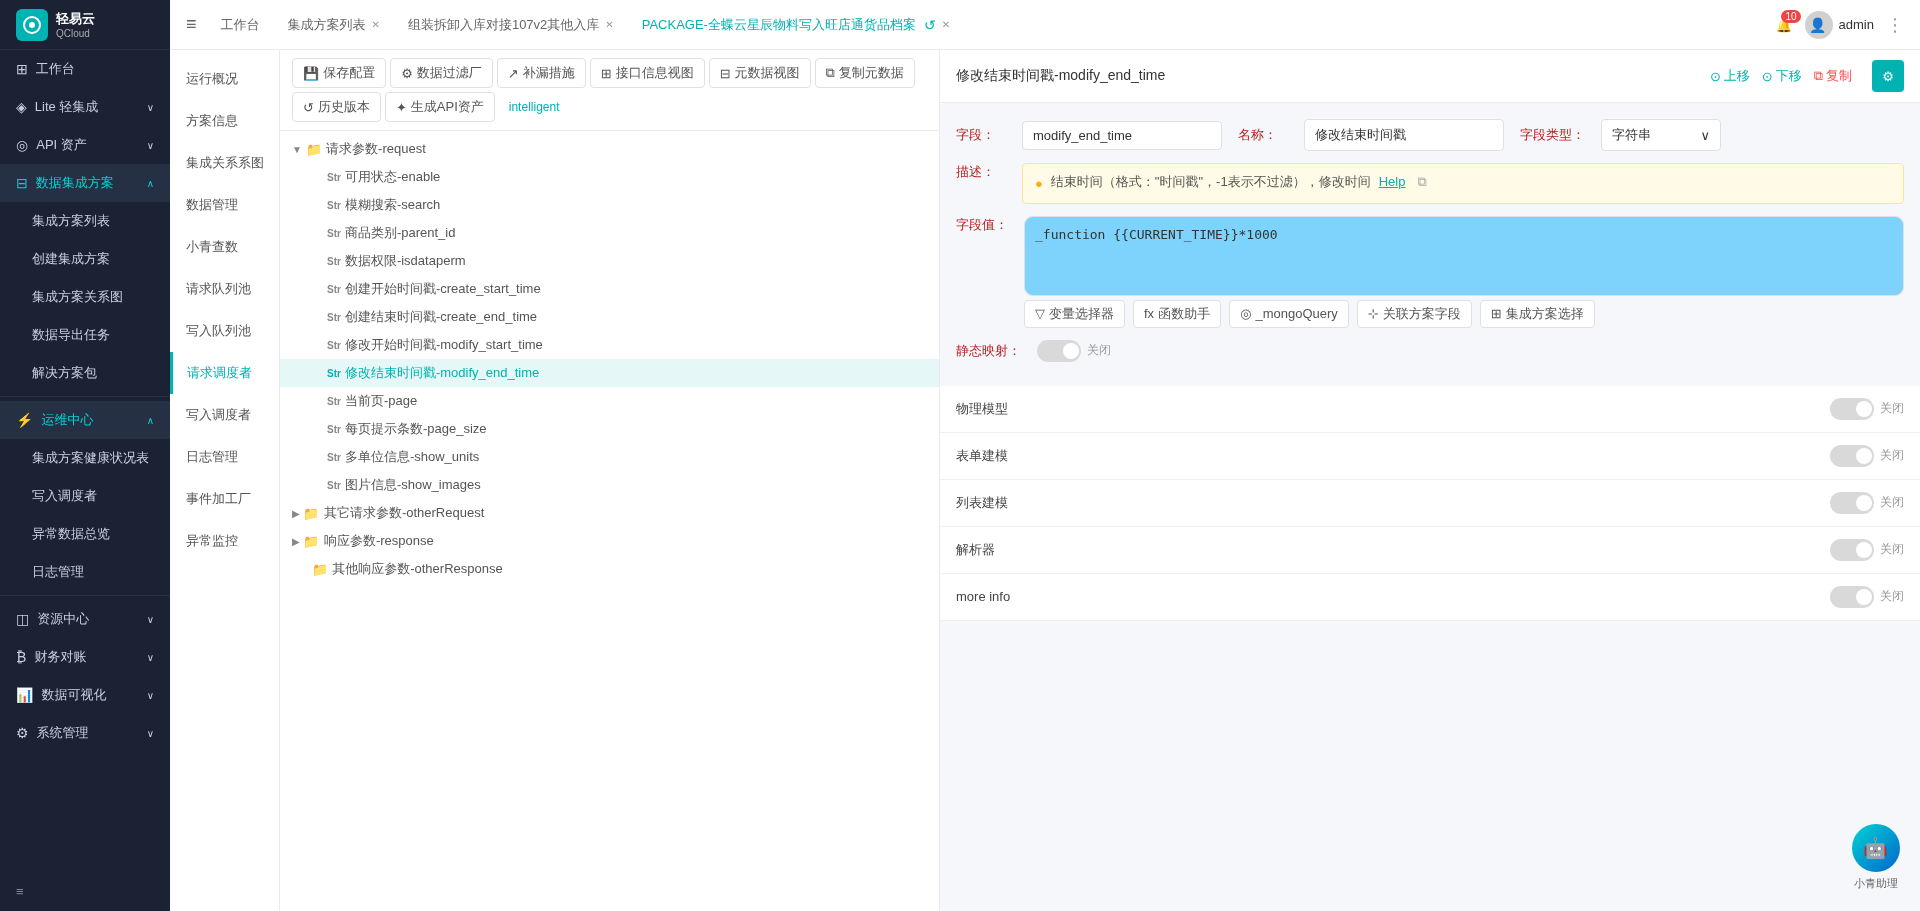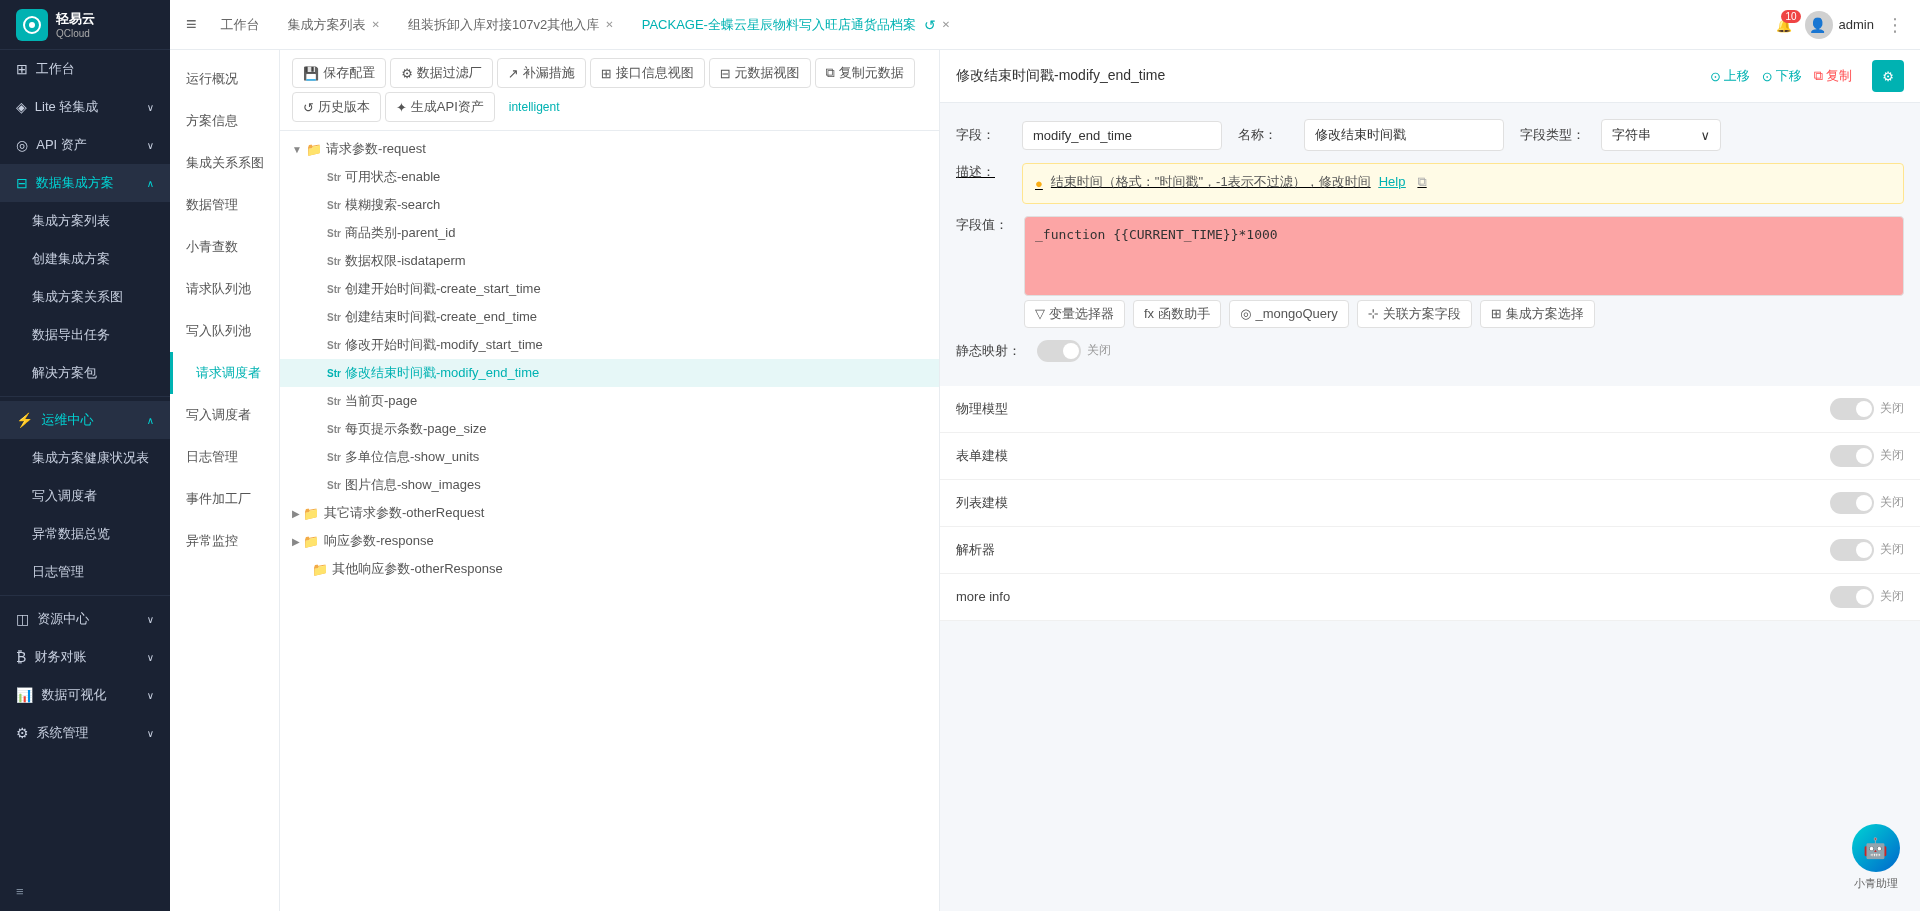--- a/index.html
+++ b/index.html
@@ -247,21 +247,21 @@
       padding: 16px;
       display: flex;
       flex-direction: column;
       gap: 12px;
     }
     .form-row {
       display: flex;
       align-items: center;
       gap: 16px;
     }
-    .form-label { color: #404040; font-size: 13px; min-width: 50px; white-space: nowrap; }
+    .form-label { color: #b91c1c; font-size: 13px; min-width: 50px; white-space: nowrap; }
     .form-value {
       flex: 1;
       padding: 6px 10px;
       border: 1px solid #e0e0e0;
       border-radius: 4px;
       background: #fff;
       color: #333;
       font-size: 13px;
     }
     .form-select {
@@ -286,22 +286,22 @@
       align-items: flex-start;
       gap: 8px;
       color: #555;
       font-size: 12px;
       line-height: 1.6;
     }
     .desc-icon { color: #faad14; margin-top: 2px; }
     .desc-link { color: #00b2b2; cursor: pointer; text-decoration: underline; }
     .code-editor {
       border: 1px solid #e0e0e0;
-      border-radius: 4px;
-      background: #fca5a5;
+      border-radius: 9px;
+      background: #7dd3fc;
       padding: 10px;
       min-height: 80px;
       font-family: monospace;
       font-size: 13px;
       color: #333;
     }
     .editor-actions {
       display: flex;
       gap: 8px;
       flex-wrap: wrap;
@@ -478,21 +478,21 @@
   <div class="page-body">
 
     <div class="left-nav">
       <div class="left-nav-item">运行概况</div>
       <div class="left-nav-item">方案信息</div>
       <div class="left-nav-item">集成关系系图</div>
       <div class="left-nav-item">数据管理</div>
       <div class="left-nav-item">小青查数</div>
       <div class="left-nav-item">请求队列池</div>
       <div class="left-nav-item">写入队列池</div>
-      <div class="left-nav-item active" style="color:#00b2b2;border-left:3px solid #00b2b2;padding-left:23px;">请求调度者</div>
+      <div class="left-nav-item active" style="color:#00b2b2;border-left:3px solid #00b2b2;padding-left:14px;">请求调度者</div>
       <div class="left-nav-item">写入调度者</div>
       <div class="left-nav-item">日志管理</div>
       <div class="left-nav-item">事件加工厂</div>
       <div class="left-nav-item">异常监控</div>
     </div>
 
     <div class="middle-panel">
 
       <div class="toolbar">
         <button class="toolbar-btn">
@@ -636,21 +636,21 @@
           <div class="form-value" style="max-width:200px;">modify_end_time</div>
           <span class="form-label">名称：</span>
           <div class="form-value" style="max-width:200px;">修改结束时间戳</div>
           <span class="form-label">字段类型：</span>
           <div class="form-select">
             <span>字符串</span>
             <span>∨</span>
           </div>
         </div>
 
-        <div class="form-row" style="align-items:flex-start;text-decoration:underline;">
+        <div class="form-row" style="align-items:flex-start;">
           <span class="form-label">描述：</span>
           <div class="description-box" style="flex:1;">
             <span class="desc-icon">●</span>
             <span>结束时间（格式："时间戳"，-1表示不过滤），修改时间</span>
             <span class="desc-link">Help</span>
             <span style="cursor:pointer;color:#aaa;margin-left:4px;">⧉</span>
           </div>
         </div>
 
         <div class="form-row" style="align-items:flex-start;">

